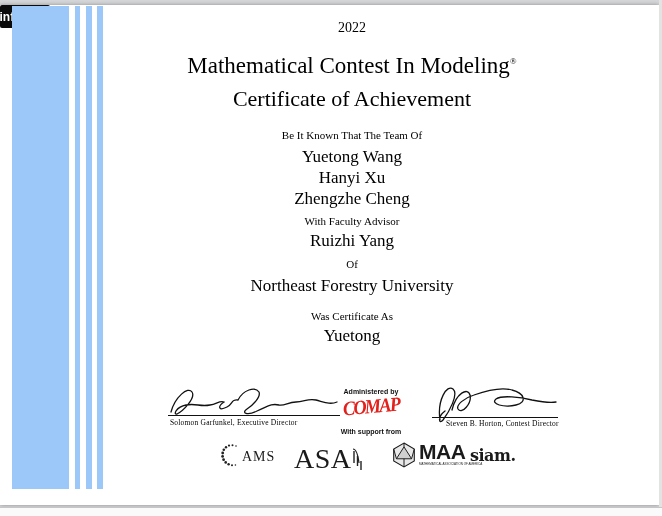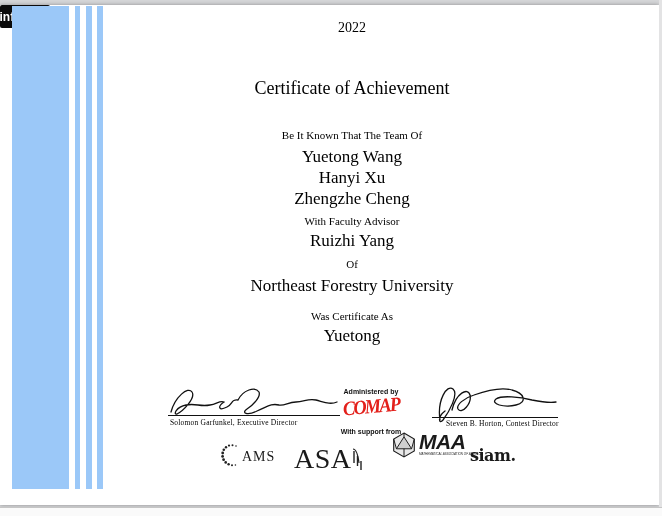--- a/index.html
+++ b/index.html
@@ -23,21 +23,21 @@
   .stripe.thick { left:12px; width:57px; }
   .stripe.t1 { left:75px; width:5px; }
   .stripe.t2 { left:86px; width:6px; }
   .stripe.t3 { left:97px; width:6px; }
 
   
   .cline { position:absolute; left:45px; width:614px; text-align:center; color:#000; }
   .year        { top:15px;  font-size:14px; }
   .title       { top:48px;  font-size:23px; }
   .title sup   { font-size:9px; vertical-align:super; }
-  .subtitle    { top:73px;  font-size:18px; }
+  .subtitle    { top:81px;  font-size:22px; }
   .small-label { font-size:11px; }
   .lbl-team    { top:124px; }
   .name-line   { font-size:17px; }
   .m1          { top:142px; }
   .m2          { top:163px; }
   .m3          { top:184px; }
   .lbl-adv     { top:210px; }
   .adv-name    { top:226px; }
   .lbl-of      { top:253px; }
   .institution { top:271px; }
@@ -67,39 +67,40 @@
   
   .logo { position:absolute; display:flex; align-items:center; color:#1a1a1a; }
   .ams  { left:220px; top:438px; }
   .ams-text { font-size:14px; letter-spacing:1px; margin-left:2px; }
   .asa  { left:294px; top:438px; }
   .asa-text { font-size:28px; letter-spacing:0.5px; }
   .informs { left:337px; top:438px; width:50px; height:23px; background:#0b0b0b; border-radius:2px;
     display:flex; align-items:center; justify-content:center;
     font-family:"Liberation Sans", sans-serif; font-weight:bold; color:#fff; font-size:12px; }
   .informs .boxed { border:1.5px solid #fff; border-radius:3px; padding:0 2px; margin-left:1px; }
-  .maa { left:391px; top:427px;font-style:italic; }
+  .maa { left:391px; top:437px; }
   .maa-col { display:flex; flex-direction:column; margin-left:2px; }
   .maa-text { font-family:"Liberation Sans", sans-serif; font-weight:bold; font-size:21px; line-height:20px; letter-spacing:-0.5px; }
   .maa-sub { font-family:"Liberation Sans", sans-serif; font-size:6px; white-space:nowrap;
     transform:scale(0.5); transform-origin:left top; color:#222; }
   .siam { left:470px; top:441px; }
   .siam-text { font-family:"DejaVu Serif", serif; font-weight:bold; font-size:16px; letter-spacing:-0.5px; }
 </style>
 </head>
 <body>
 
 <div class="page">
 
   <div class="stripe thick"></div>
   <div class="stripe t1"></div>
   <div class="stripe t2"></div>
   <div class="stripe t3"></div>
 
   <div class="cline year">2022</div>
+  <div class="cline title"><span>Mathematical Contest In Modeling</span><sup>®</sup></div>
   <div class="cline subtitle">Certificate of Achievement</div>
 
   <div class="cline small-label lbl-team">Be It Known That The Team Of</div>
   <div class="cline name-line m1">Yuetong Wang</div>
   <div class="cline name-line m2">Hanyi Xu</div>
   <div class="cline name-line m3">Zhengzhe Cheng</div>
 
   <div class="cline small-label lbl-adv">With Faculty Advisor</div>
   <div class="cline name-line adv-name">Ruizhi Yang</div>
 

